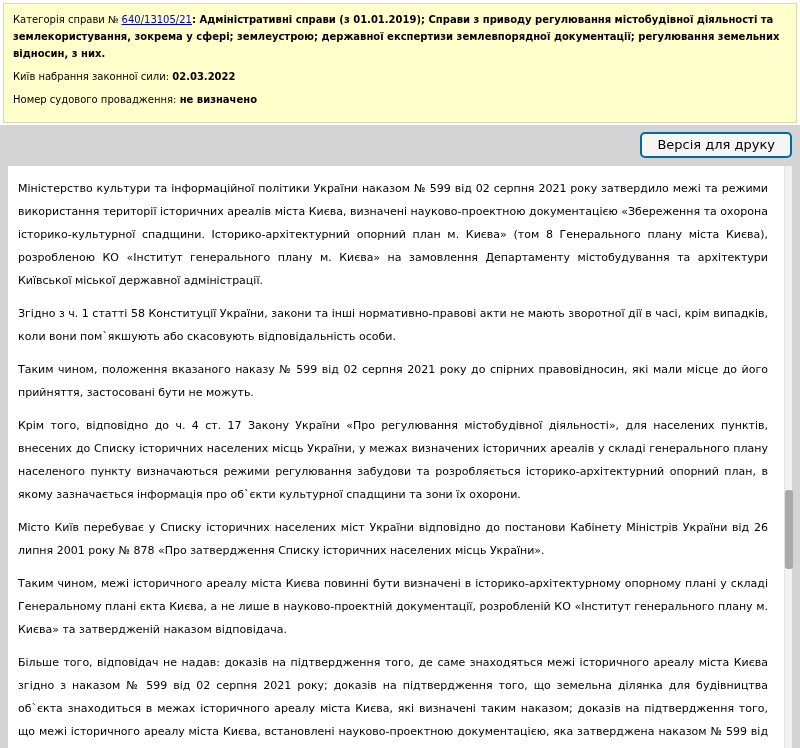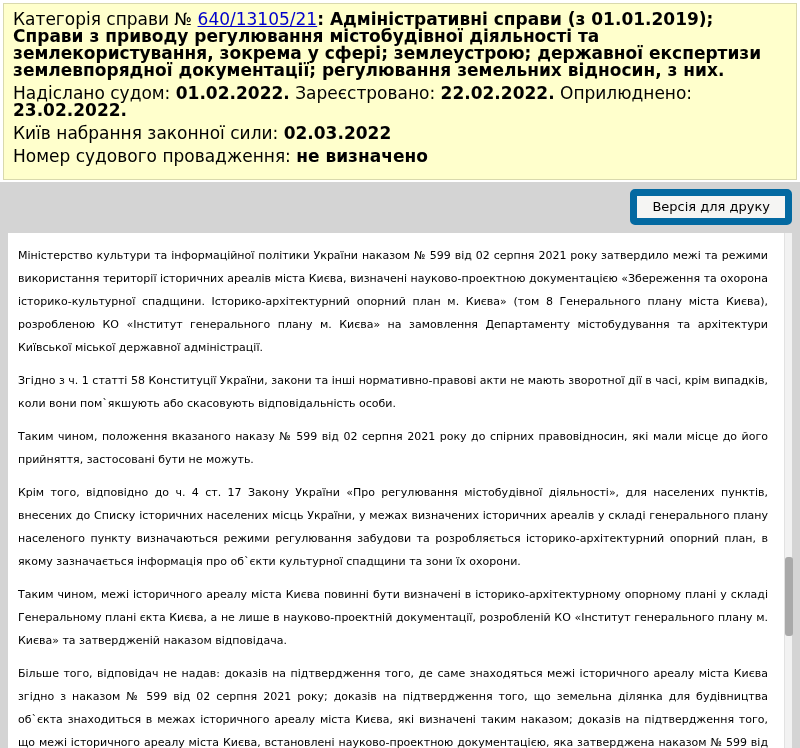--- a/index.html
+++ b/index.html
@@ -9,21 +9,21 @@
     background: #ffffff;
     font-family: "DejaVu Sans", "Liberation Sans", sans-serif;
     color: #000;
   }
   
   .meta-section { background: #ffffff; padding: 3px 3px 2px 3px; }
   .meta-box {
     background: #ffffcc;
     border: 1px solid #d9d9ad;
     padding: 7px 9px 6px 9px;
-    font-size: 17px;
+    font-size: 10px;
     line-height: 17px;
   }
   .meta-line { margin: 0 0 6px 0; }
   .meta-line:last-child { margin-bottom: 8px; }
   .meta-label { font-weight: normal; }
   .meta-value { font-weight: bold; }
   .case-link { color: #0000cc; text-decoration: underline; cursor: pointer; }
   
   .content-area {
     background: #d4d4d4;
@@ -33,21 +33,21 @@
   .toolbar {
     display: flex;
     justify-content: flex-end;
     padding: 7px 0 8px 0;
   }
   .print-button {
     font-family: "DejaVu Sans", "Liberation Sans", sans-serif;
     font-size: 13px;
     color: #000;
     background: #f5f5f3;
-    border: 7px solid #0369a1;
+    border: 2px solid #0369a1;
     border-radius: 5px;
     padding: 3px 15px 4px 15px;
     cursor: pointer;
   }
   
   .doc {
     position: relative;
     background: #ffffff;
     min-height: 900px;
     padding: 11px 24px 20px 10px;
@@ -76,41 +76,39 @@
 </style>
 </head>
 <body>
 
 <div class="meta-section">
   <div class="meta-box">
     <div class="meta-line">
       <span class="meta-label">Категорія справи № </span><a class="case-link" href="#">640/13105/21</a><span class="meta-value">: Адміністративні справи (з 01.01.2019); Справи з приводу регулювання містобудівної діяльності та землекористування, зокрема у сфері; землеустрою; державної експертизи землевпорядної документації; регулювання земельних відносин, з них.</span>
     </div>
     <div class="meta-line">
-      <span class="meta-label">Надіслано судом: </span><span class="meta-value">01.02.2022.</span><span class="meta-label"> Зареєстровано: </span><span class="meta-value">22.02.2022.</span><span class="meta-label"> Оприлюднено: </span><span class="meta-value">23.02.2022.</span>
-    </div>
-    <div class="meta-line">
       <span class="meta-label">Київ набрання законної сили: </span><span class="meta-value">02.03.2022</span>
     </div>
     <div class="meta-line">
       <span class="meta-label">Номер судового провадження: </span><span class="meta-value">не визначено</span>
     </div>
   </div>
 </div>
 
 <div class="content-area">
   <div class="toolbar">
     <button class="print-button">Версія для друку</button>
   </div>
   <div class="doc">
     <div class="doc-text">
         <p>Міністерство культури та інформаційної політики України наказом № 599 від 02 серпня 2021 року затвердило межі та режими використання території історичних ареалів міста Києва, визначені науково-проектною документацією «Збереження та охорона історико-культурної спадщини. Історико-архітектурний опорний план м. Києва» (том 8 Генерального плану міста Києва), розробленою КО «Інститут генерального плану м. Києва» на замовлення Департаменту містобудування та архітектури Київської міської державної адміністрації.</p>
         <p>Згідно з ч. 1 статті 58 Конституції України, закони та інші нормативно-правові акти не мають зворотної дії в часі, крім випадків, коли вони пом`якшують або скасовують відповідальність особи.</p>
         <p>Таким чином, положення вказаного наказу № 599 від 02 серпня 2021 року до спірних правовідносин, які мали місце до його прийняття, застосовані бути не можуть.</p>
         <p>Крім того, відповідно до ч. 4 ст. 17 Закону України «Про регулювання містобудівної діяльності», для населених пунктів, внесених до Списку історичних населених місць України, у межах визначених історичних ареалів у складі генерального плану населеного пункту визначаються режими регулювання забудови та розробляється історико-архітектурний опорний план, в якому зазначається інформація про об`єкти культурної спадщини та зони їх охорони.</p>
+        <p>Місто Київ перебуває у Списку історичних населених міст України відповідно до постанови Кабінету Міністрів України від 26 липня 2001 року № 878 «Про затвердження Списку історичних населених місць України».</p>
         <p>Таким чином, межі історичного ареалу міста Києва повинні бути визначені в історико-архітектурному опорному плані у складі Генеральному плані єкта Києва, а не лише в науково-проектній документації, розробленій КО «Інститут генерального плану м. Києва» та затвердженій наказом відповідача.</p>
         <p>Більше того, відповідач не надав: доказів на підтвердження того, де саме знаходяться межі історичного ареалу міста Києва згідно з наказом № 599 від 02 серпня 2021 року; доказів на підтвердження того, що земельна ділянка для будівництва об`єкта знаходиться в межах історичного ареалу міста Києва, які визначені таким наказом; доказів на підтвердження того, що межі історичного ареалу міста Києва, встановлені науково-проектною документацією, яка затверджена наказом № 599 від 02 серпня 2021 року, визначені в історико-архітектурному опорному плані у складі Генерального плану міста Києва.</p>
       </div>
     <div class="scroll-track">
       <div class="scroll-thumb"></div>
     </div>
   </div>
 </div>
 
 </body></html>

